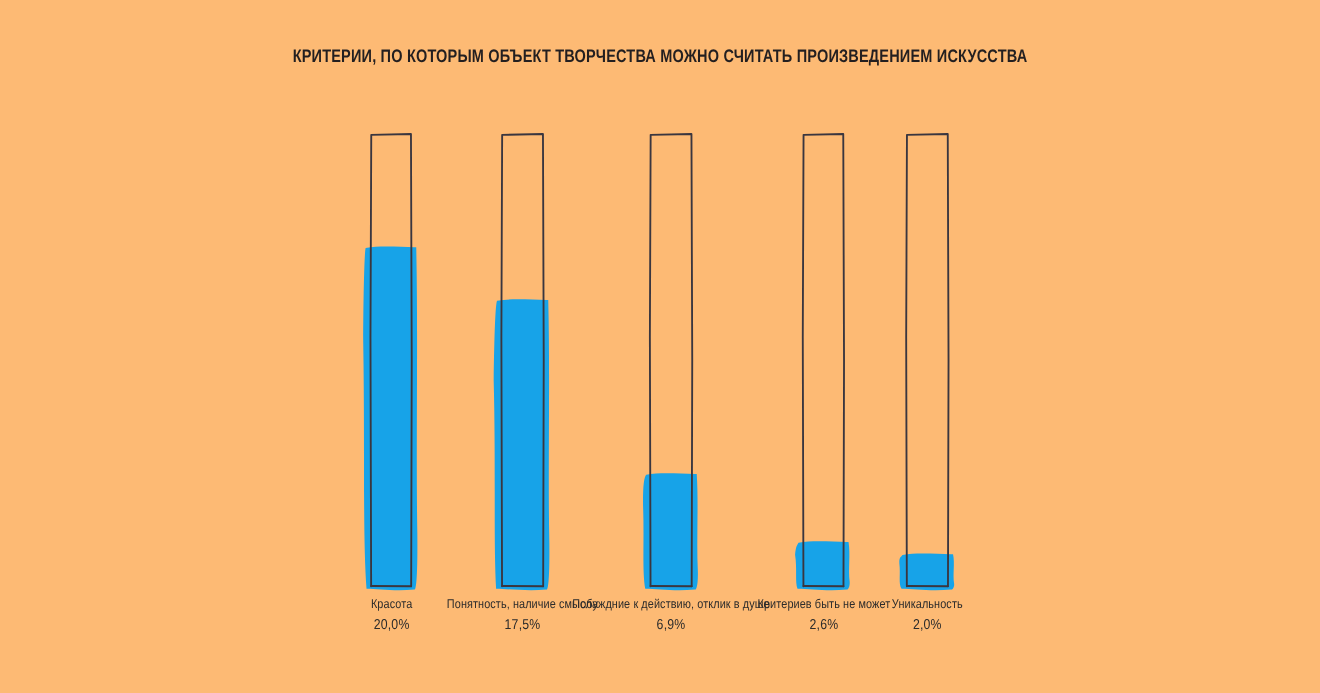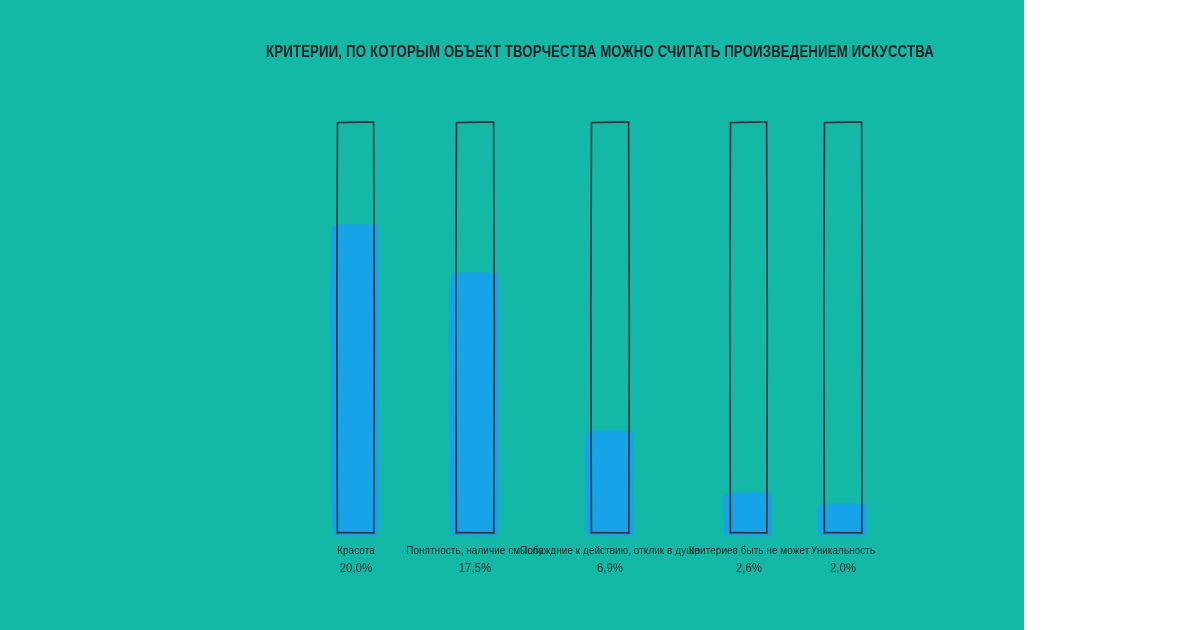--- a/index.html
+++ b/index.html
@@ -11,23 +11,23 @@
   body {
     width: 1200px;
     height: 630px;
     overflow: hidden;
     font-family: "Liberation Sans", "DejaVu Sans", sans-serif;
     -webkit-font-smoothing: antialiased;
   }
 
   #chart-root {
     position: relative;
-    width: 1024px;
+    width: 1200px;
     height: 630px;
-    background: #14b8a6;
+    background: #fdba74;
   }
 
   
   #chart-title {
     position: absolute;
     left: 0;
     top: 42px;
     width: 1200px;
     text-align: center;
     font-family: "Liberation Sans Narrow", "Liberation Sans", "DejaVu Sans", sans-serif;

